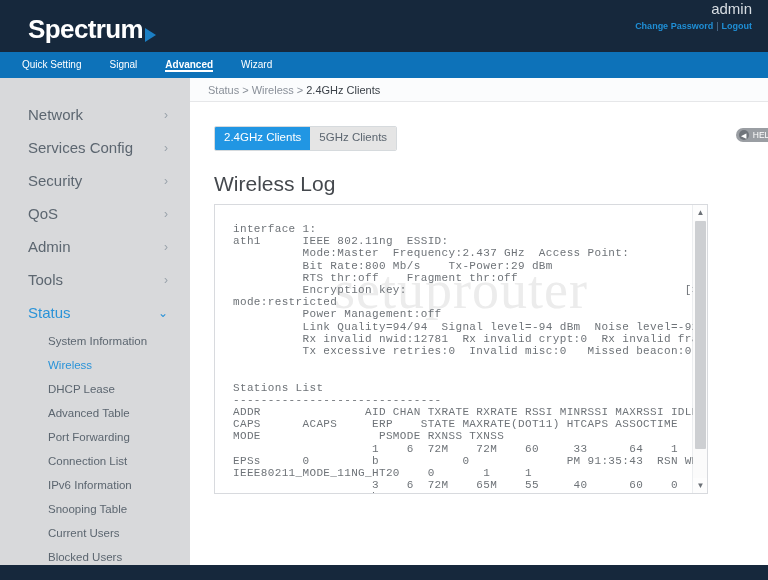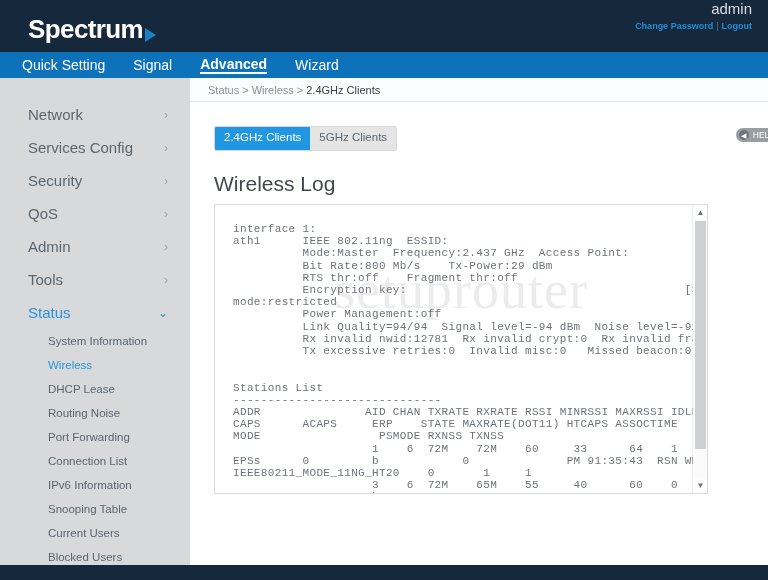--- a/index.html
+++ b/index.html
@@ -83,21 +83,21 @@
     background: #0d72b9;
   }
   .mainnav-inner {
     display: flex;
     align-items: center;
     height: 26px;
     padding-left: 22px;
   }
   .nav-item {
     color: #ffffff;
-    font-size: 14px;
+    font-size: 10px;
     margin-right: 28px;
     cursor: pointer;
     position: relative;
     padding-bottom: 1px;
     white-space: nowrap;
   }
   .nav-item.active {
     font-weight: bold;
     border-bottom: 2px solid #ffffff;
     padding-bottom: 0px;
@@ -388,21 +388,21 @@
       <span class="chev">›</span>
     </div>
     <div class="side-top-item expanded">
       <span class="label">Status</span>
       <span class="chev">⌄</span>
     </div>
 
     <div class="side-sub-item">System Information</div>
     <div class="side-sub-item active">Wireless</div>
     <div class="side-sub-item">DHCP Lease</div>
-    <div class="side-sub-item">Routing Noise</div>
+    <div class="side-sub-item">Advanced Table</div>
     <div class="side-sub-item">Port Forwarding</div>
     <div class="side-sub-item">Connection List</div>
     <div class="side-sub-item">IPv6 Information</div>
     <div class="side-sub-item">Snooping Table</div>
     <div class="side-sub-item">Current Users</div>
     <div class="side-sub-item">Blocked Users</div>
   </div>
 
   <div class="content">
 

